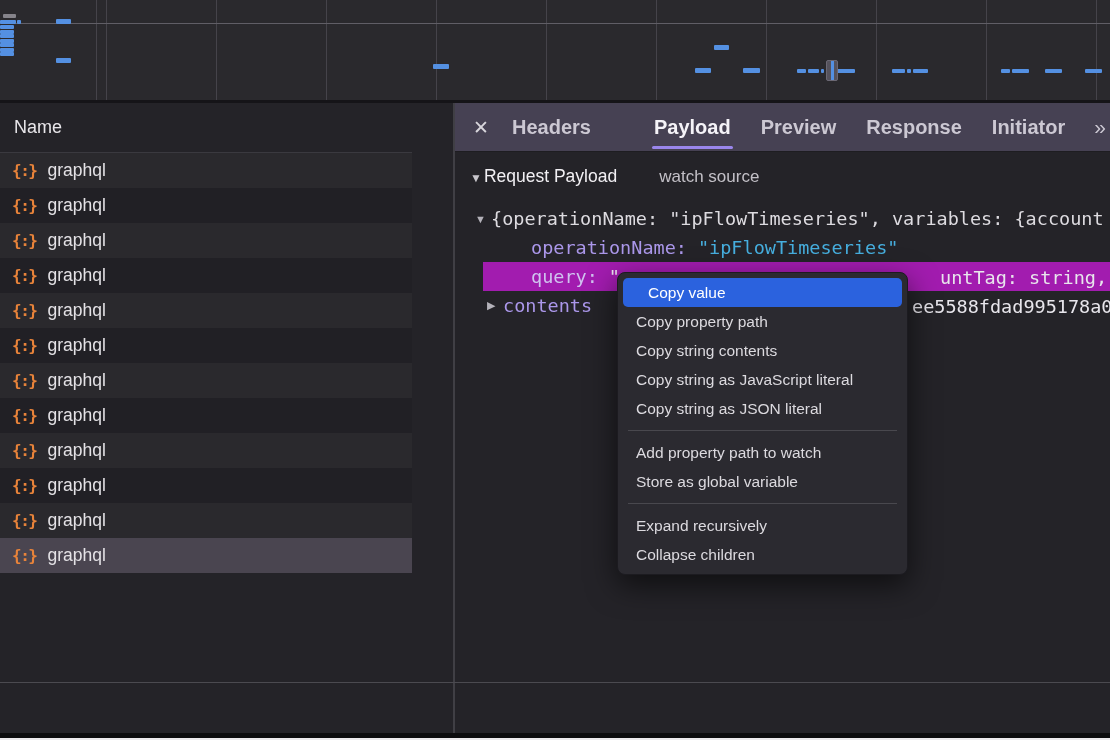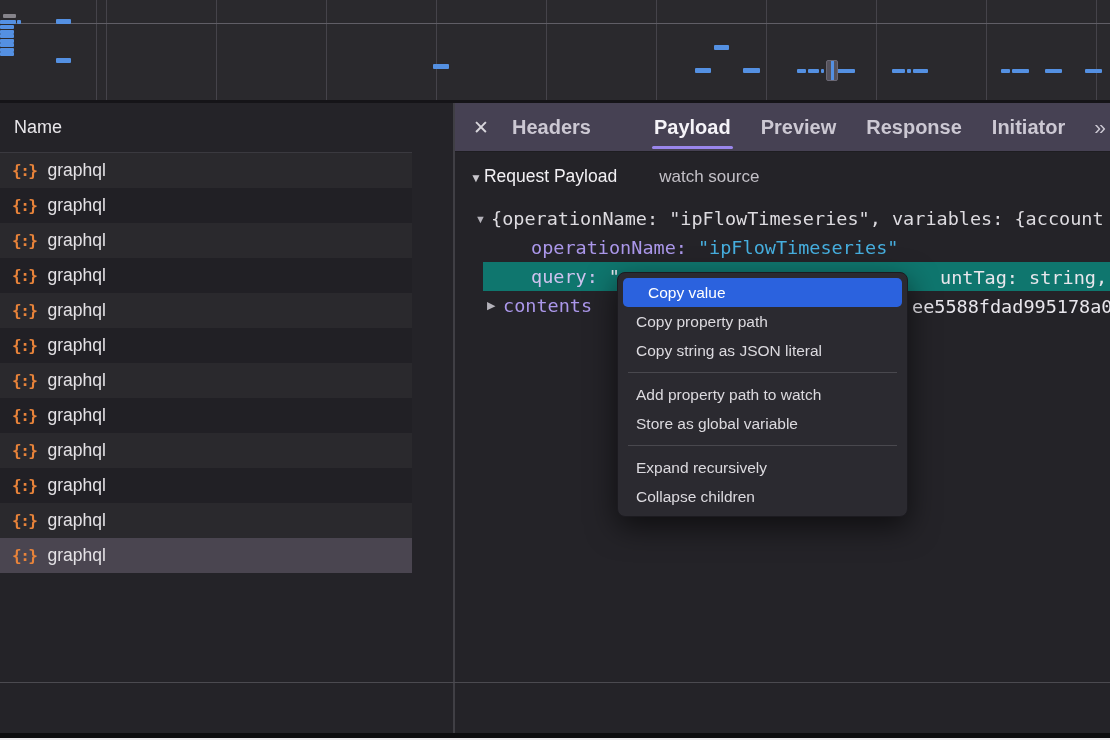--- a/index.html
+++ b/index.html
@@ -62,21 +62,21 @@
     font-family:"DejaVu Sans Mono", monospace; font-size:18.5px; white-space:pre; overflow:hidden;
   }
   .trow .tri { font-size:11px; color:#b4b2ba; width:16px; flex:none; font-family:"Liberation Sans",sans-serif; }
   .preview-row { padding-left:20px; }
   .prop-row { padding-left:48px;margin-left:28px; }
   .vars-row { padding-left:32px; }
   .key   { color:#ab97ea; }
   .str   { color:#46aede; }
   .plain { color:#dddbe0; }
   .val   { margin-left:11px; }
-  .selected-row { background:#0f766e; }
+  .selected-row { background:#a21caf; }
   .selected-row .key   { color:#cfc3ef; }
   .selected-row .plain { color:#ece9f2; }
   .rfrag { position:absolute; left:457px; top:50%; transform:translateY(-50%); color:#e8e6ec; }
 
   
   .vdivider { position:absolute; left:453px; top:103px; width:2px; height:630px; background:#403f45; }
   .bottom-divider { position:absolute; left:0; top:682px; width:1110px; height:1px; background:#4b4a50; }
   .black-bar { position:absolute; left:0; top:733px; width:1110px; height:5px; background:#0c0c0e; }
   .light-edge { position:absolute; left:0; top:738px; width:1110px; height:2px; background:#eceaed; }
 
@@ -225,20 +225,22 @@
 </div>
 
 <div class="vdivider"></div>
 <div class="bottom-divider"></div>
 <div class="black-bar"></div>
 <div class="light-edge"></div>
 
 <div class="context-menu">
     <div class="menu-item highlighted">Copy value</div>
     <div class="menu-item">Copy property path</div>
+    <div class="menu-item">Copy string contents</div>
+    <div class="menu-item">Copy string as JavaScript literal</div>
     <div class="menu-item">Copy string as JSON literal</div>
     <div class="menu-divider"></div>
     <div class="menu-item">Add property path to watch</div>
     <div class="menu-item">Store as global variable</div>
     <div class="menu-divider"></div>
     <div class="menu-item">Expand recursively</div>
     <div class="menu-item">Collapse children</div>
   </div>
 
 </body></html>

